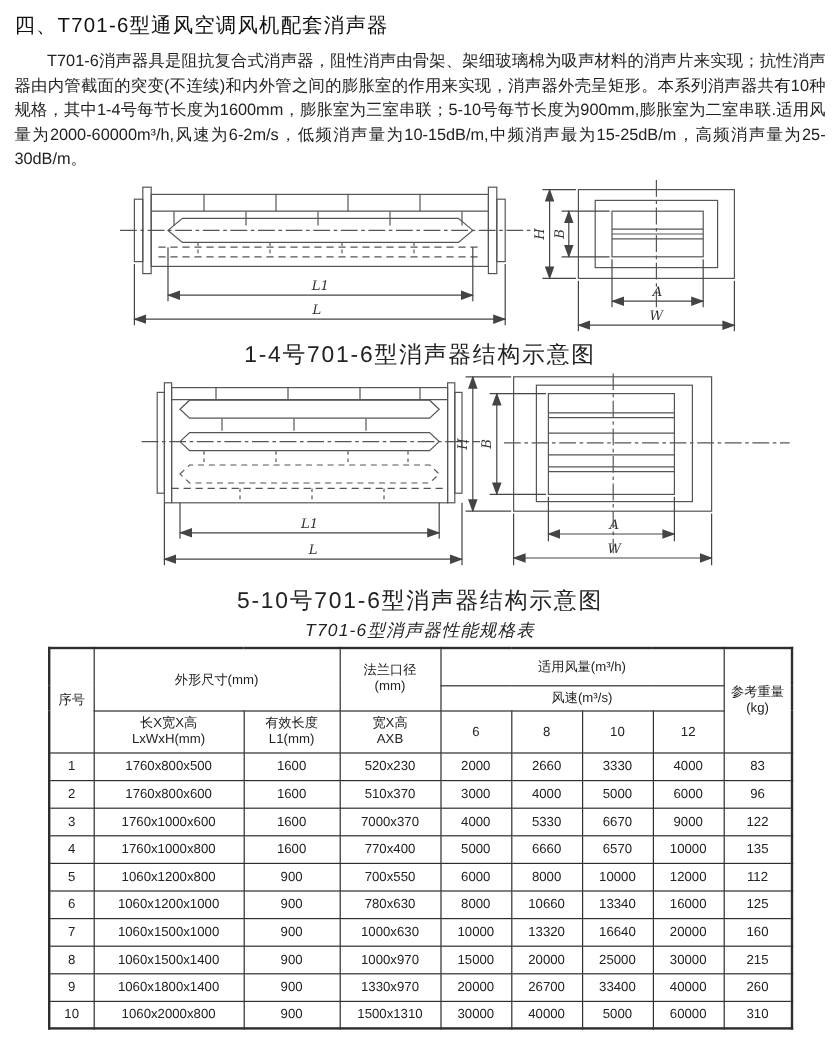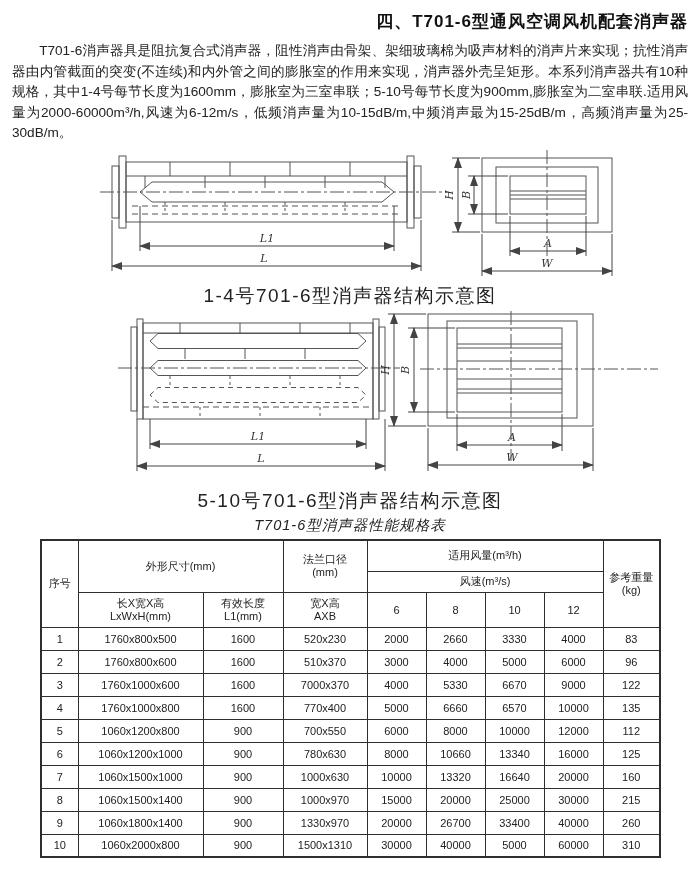--- a/index.html
+++ b/index.html
@@ -2,21 +2,21 @@
 <html><head>
 <meta charset="utf-8">
 <style>
   html,body{margin:0;padding:0;}
   body{
     width:700px;height:883px;overflow:hidden;background:#ffffff;
     font-family:"Liberation Sans","DejaVu Sans",sans-serif;color:#1c1c1c;
   }
   .page{padding:6px 12px 0 12px;}
   .doc-title{
-    text-align:right;font-size:17px;font-weight:bold;margin:4px 0 8px 0;
+    text-align:left;font-size:17px;font-weight:normal;margin:4px 0 8px 0;
     letter-spacing:1px;color:#111;
   }
   .desc{
     font-size:13.6px;line-height:20.5px;text-align:justify;margin:0 0 4px 0;
     text-indent:2em;color:#222;
   }
   .figwrap{position:relative;width:700px;margin-left:-12px;}
   svg{display:block;}
   .figcaption{
     text-align:center;font-size:19px;color:#222;letter-spacing:1.5px;margin:1px 0 2px 0;
@@ -43,21 +43,21 @@
   table.spec tbody tr{height:23px;}
   .h2line span{display:block;line-height:13px;}
 </style>
 </head>
 <body>
 
 <div class="page">
 
   <div class="doc-title">四、T701-6型通风空调风机配套消声器</div>
 
-  <p class="desc">T701-6消声器具是阻抗复合式消声器，阻性消声由骨架、架细玻璃棉为吸声材料的消声片来实现；抗性消声器由内管截面的突变(不连续)和内外管之间的膨胀室的作用来实现，消声器外壳呈矩形。本系列消声器共有10种规格，其中1-4号每节长度为1600mm，膨胀室为三室串联；5-10号每节长度为900mm,膨胀室为二室串联.适用风量为2000-60000m³/h,风速为6-12m/s，低频消声量为10-15dB/m,中频消声最为15-25dB/m，高频消声量为25-30dB/m。</p>
+  <p class="desc">T701-6消声器具是阻抗复合式消声器，阻性消声由骨架、架细玻璃棉为吸声材料的消声片来实现；抗性消声器由内管截面的突变(不连续)和内外管之间的膨胀室的作用来实现，消声器外壳呈矩形。本系列消声器共有10种规格，其中1-4号每节长度为1600mm，膨胀室为三室串联；5-10号每节长度为900mm,膨胀室为二室串联.适用风量为2000-60000m³/h,风速为6-2m/s，低频消声量为10-15dB/m,中频消声最为15-25dB/m，高频消声量为25-30dB/m。</p>
 
   <div class="figwrap">
     <svg width="700" height="134" viewBox="0 0 700 134">
       <defs>
         <marker id="ar1" markerWidth="11" markerHeight="8" refX="10" refY="4" orient="auto-start-reverse">
           <path d="M0,0 L11,4 L0,8 z" fill="#444"></path>
         </marker>
       </defs>
       <g stroke="#555" fill="none" stroke-width="1">
         <line x1="100" y1="44" x2="447" y2="44" stroke-dasharray="14 3 3 3"></line>

